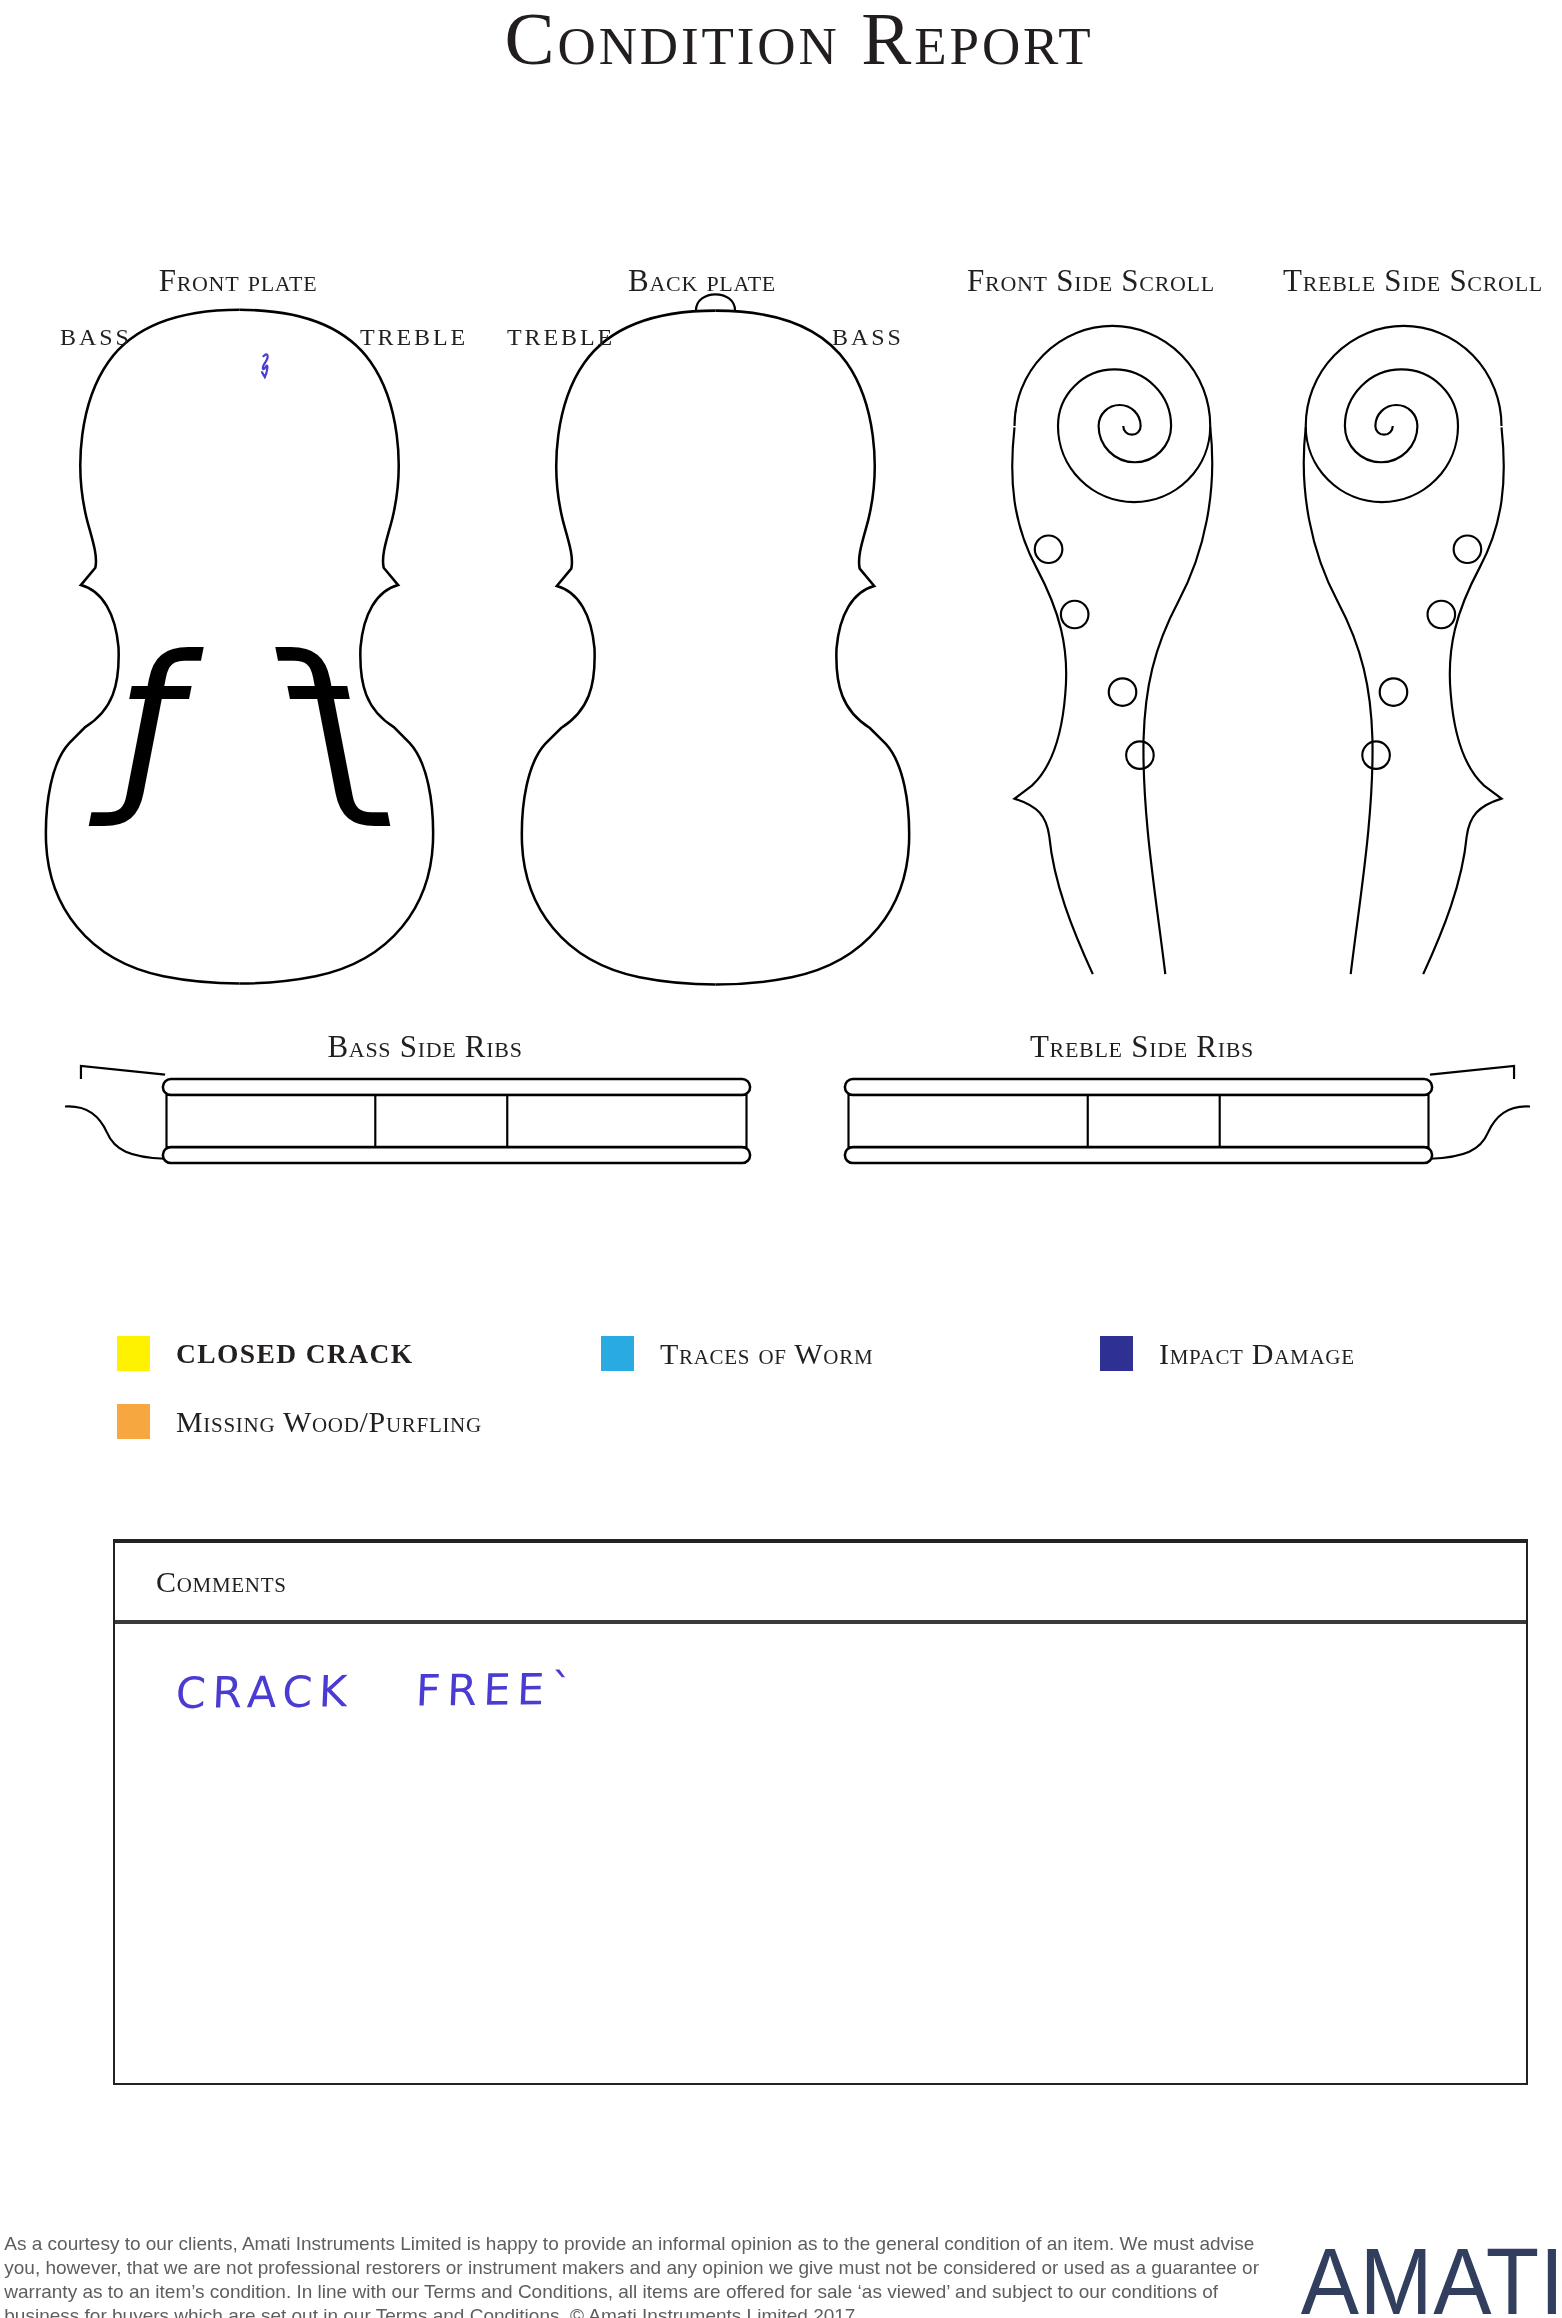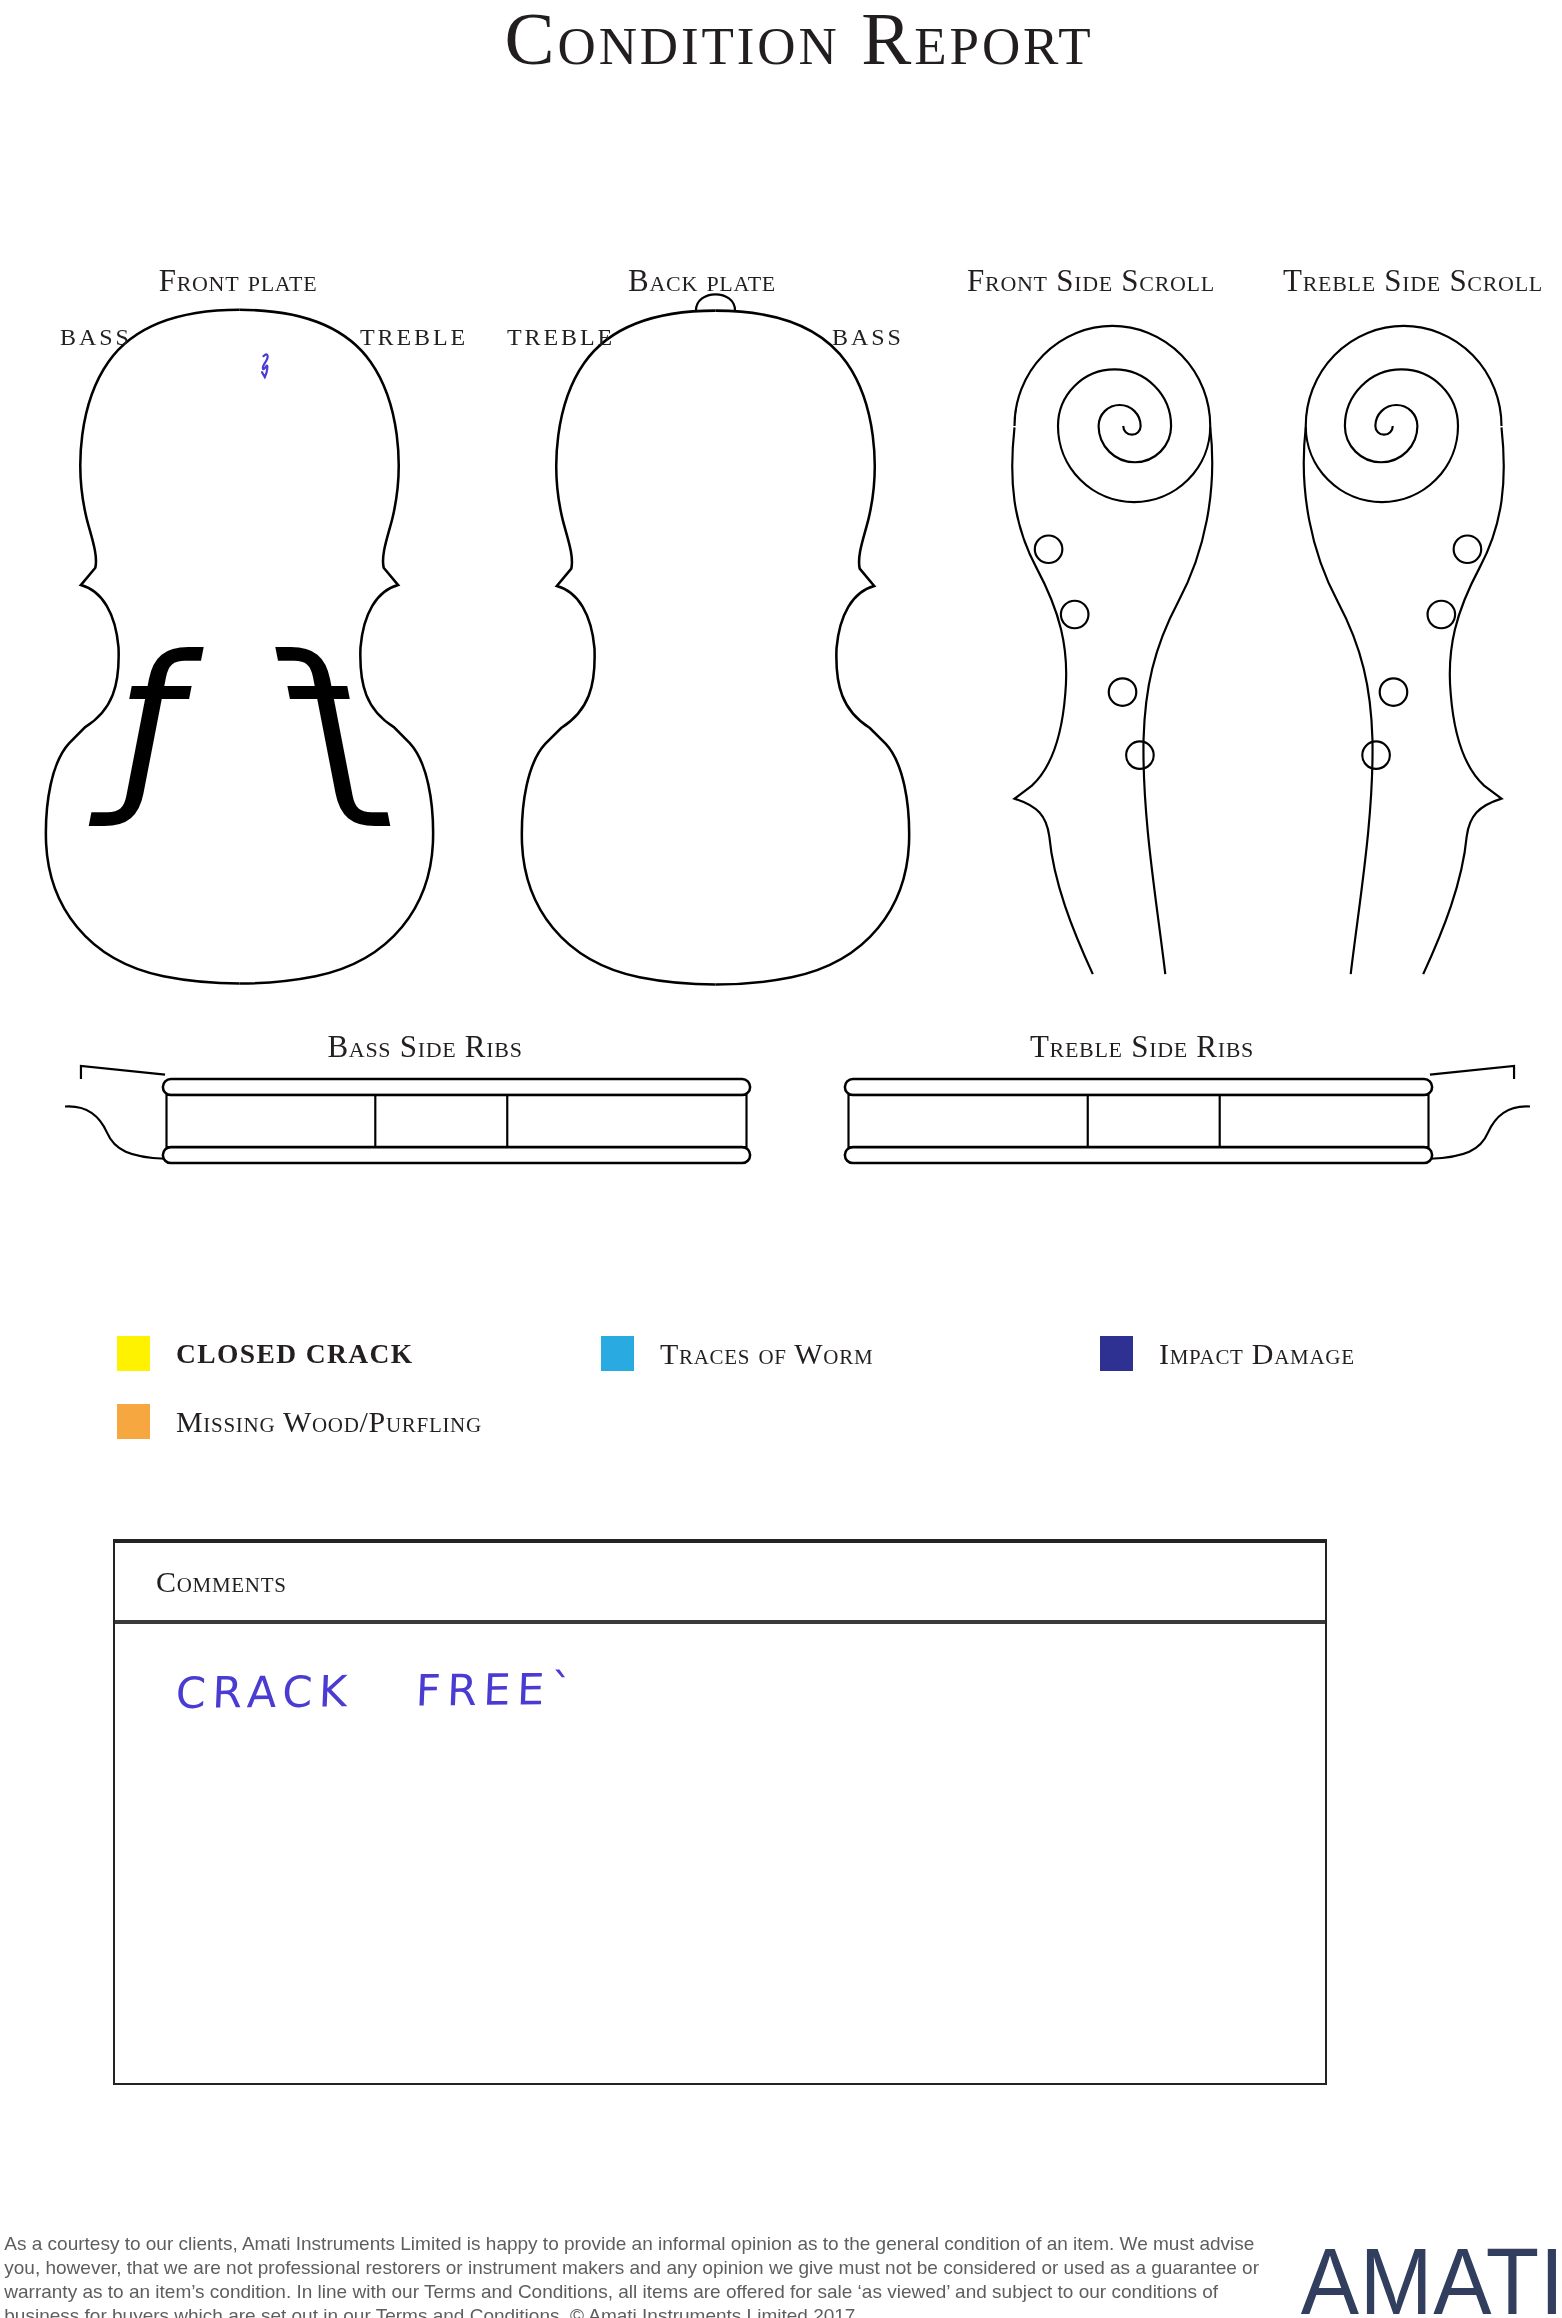--- a/index.html
+++ b/index.html
@@ -49,21 +49,21 @@
   .swatch{width:33px;height:35px;flex:0 0 33px;}
   .legend-label{
     margin-left:26px;font-variant:small-caps;
     font-size:30px;letter-spacing:0.7px;line-height:35px;white-space:nowrap;
   }
   .legend-label.caps-bold{
     font-variant:normal;font-weight:bold;font-size:27.5px;letter-spacing:1.4px;
   }
   
   .comments-box{
-    left:113px;top:1539px;width:1214px;height:546px;
+    left:113px;top:1539px;width:1415px;height:546px;
     box-sizing:border-box;
     border:2.2px solid #232323;border-top-width:4.3px;border-bottom-width:2.9px;
   }
   .comments-header{
     box-sizing:border-box;height:81px;
     border-bottom:4.3px solid #3a3a3a;
     padding:22px 0 0 41px;
     font-variant:small-caps;font-size:30px;letter-spacing:0.7px;
   }
   .handwriting{

